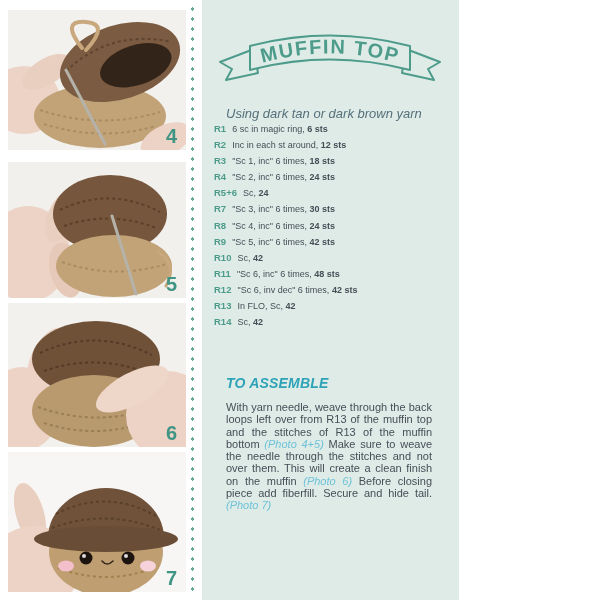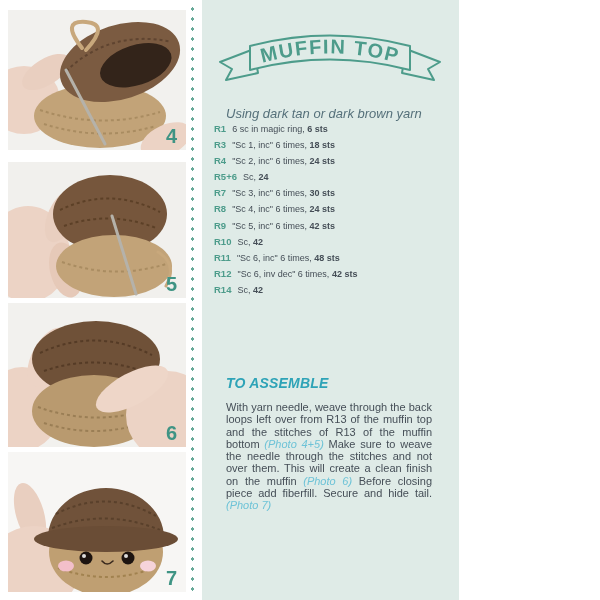--- a/index.html
+++ b/index.html
@@ -142,29 +142,31 @@
       <path id="banner-arc" d="M36 46 Q114 21 192 46" fill="none" stroke="none"></path>
       <text text-anchor="middle">
         <textPath href="#banner-arc" startOffset="50%">MUFFIN TOP</textPath>
       </text>
     </svg>
 
     <p class="yarn-note">Using dark tan or dark brown yarn</p>
 
     <div class="rows">
         <div class="row"><span class="row-label">R1</span><span class="row-text">6 sc in magic ring, <span class="row-count">6 sts</span></span></div>
+        <div class="row"><span class="row-label">R2</span><span class="row-text">Inc in each st around, <span class="row-count">12 sts</span></span></div>
         <div class="row"><span class="row-label">R3</span><span class="row-text">"Sc 1, inc" 6 times, <span class="row-count">18 sts</span></span></div>
         <div class="row"><span class="row-label">R4</span><span class="row-text">"Sc 2, inc" 6 times, <span class="row-count">24 sts</span></span></div>
         <div class="row"><span class="row-label">R5+6</span><span class="row-text">Sc, <span class="row-count">24</span></span></div>
         <div class="row"><span class="row-label">R7</span><span class="row-text">"Sc 3, inc" 6 times, <span class="row-count">30 sts</span></span></div>
         <div class="row"><span class="row-label">R8</span><span class="row-text">"Sc 4, inc" 6 times, <span class="row-count">24 sts</span></span></div>
         <div class="row"><span class="row-label">R9</span><span class="row-text">"Sc 5, inc" 6 times, <span class="row-count">42 sts</span></span></div>
         <div class="row"><span class="row-label">R10</span><span class="row-text">Sc, <span class="row-count">42</span></span></div>
         <div class="row"><span class="row-label">R11</span><span class="row-text">"Sc 6, inc" 6 times, <span class="row-count">48 sts</span></span></div>
         <div class="row"><span class="row-label">R12</span><span class="row-text">"Sc 6, inv dec" 6 times, <span class="row-count">42 sts</span></span></div>
+        <div class="row"><span class="row-label">R13</span><span class="row-text">In FLO, Sc, <span class="row-count">42</span></span></div>
         <div class="row"><span class="row-label">R14</span><span class="row-text">Sc, <span class="row-count">42</span></span></div>
       </div>
 
 
     <h2 class="assemble-heading">TO ASSEMBLE</h2>
 
     <p class="assemble-paragraph"><span class="seg">With yarn needle, weave through the back loops left over from R13 of the muffin top and the stitches of R13 of the muffin bottom </span><span class="ref">(Photo 4+5)</span><span class="seg"> Make sure to weave the needle through the stitches and not over them. This will create a clean finish on the muffin </span><span class="ref">(Photo 6)</span><span class="seg"> Before closing piece add fiberfill. Secure and hide tail. </span><span class="ref">(Photo 7)</span></p>
 
   </section>
 </div>

